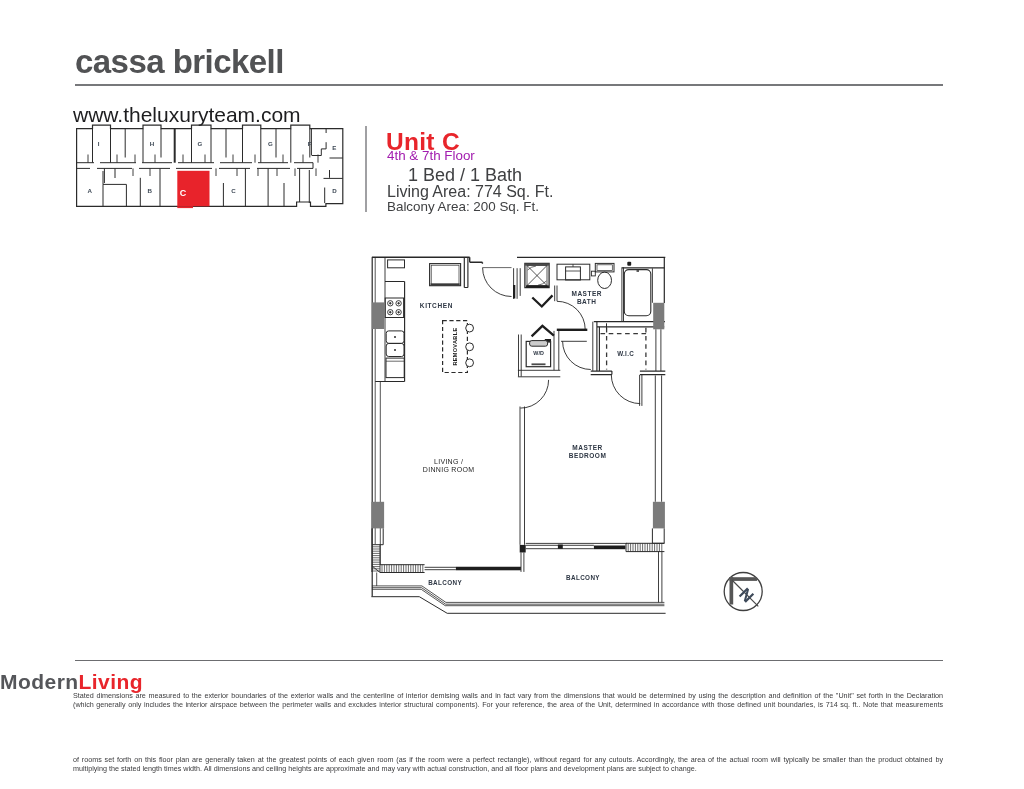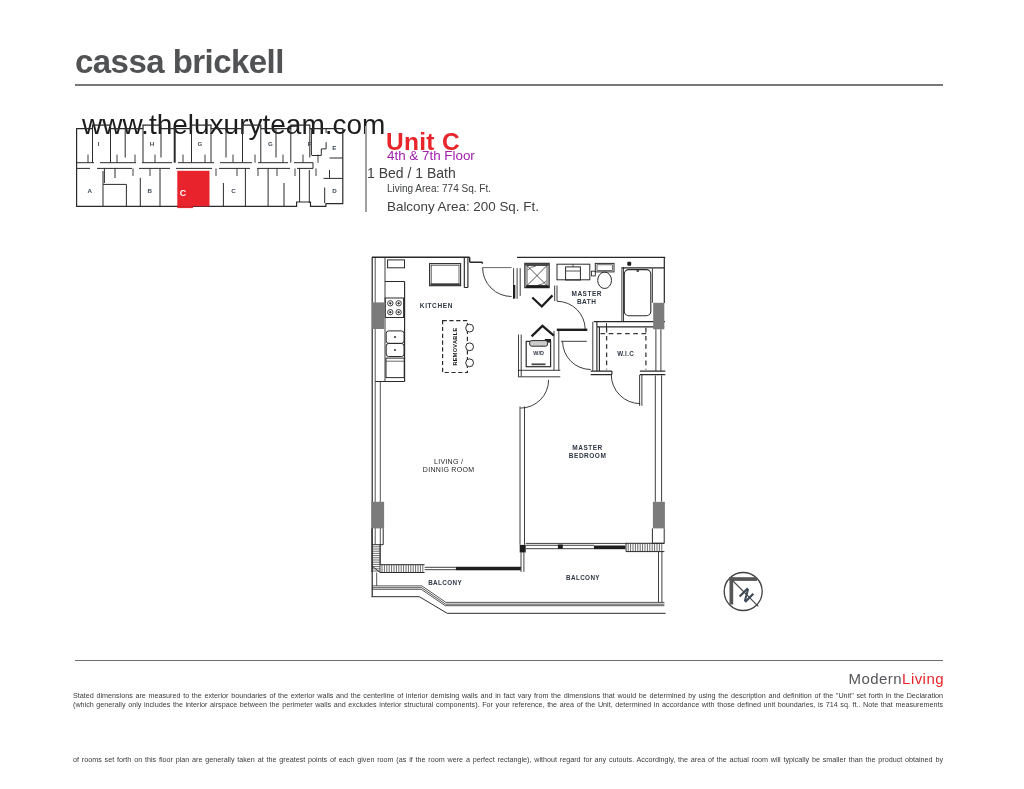--- a/index.html
+++ b/index.html
@@ -8,31 +8,31 @@
   .abs{position:absolute;}
 </style>
 </head>
 <body>
 <div id="page">
 
   <div class="abs" style="left:75px;top:42.5px;font-size:33px;font-weight:bold;color:#515254;letter-spacing:-0.55px;">cassa brickell</div>
 
   <div class="abs" style="left:75px;top:83.5px;width:868px;height:2px;background:#77787b;"></div>
 
-  <div class="abs" style="left:73px;top:109px;font-size:28px;color:#1d1d1f;margin-left:9px;">www.theluxuryteam.com</div>
+  <div class="abs" style="left:73px;top:103px;font-size:21px;color:#1d1d1f;">www.theluxuryteam.com</div>
 
   <div class="abs" style="left:365px;top:126px;width:1.6px;height:86px;background:#a0a0a3;"></div>
 
   <div class="abs" style="left:386px;top:128px;font-size:24.5px;font-weight:bold;color:#e8252b;letter-spacing:0.3px;">Unit C</div>
 
   <div class="abs" style="left:387px;top:148px;font-size:13.4px;color:#a21caf;">4th &amp; 7th Floor</div>
 
-  <div class="abs" style="left:367px;top:164.5px;font-size:14px;color:#3f4042;">1 Bed / 1 Bath</div>
-
-  <div class="abs" style="left:387px;top:183px;font-size:10px;color:#3f4042;">Living Area: 774 Sq. Ft.</div>
+  <div class="abs" style="left:408px;top:164.5px;font-size:18px;color:#3f4042;">1 Bed / 1 Bath</div>
+
+  <div class="abs" style="left:387px;top:183px;font-size:16px;color:#3f4042;">Living Area: 774 Sq. Ft.</div>
 
   <div class="abs" style="left:387px;top:199px;font-size:13.4px;color:#3f4042;">Balcony Area: 200 Sq. Ft.</div>
 
   <svg class="abs" style="left:74px;top:122px;" width="272" height="88" viewBox="74 122 272 88">
     <g fill="none" stroke="#2b2b2b" stroke-width="1.2">
 
       <path d="M76.6,128.7 H92.5 V125.2 H110.5 V128.7 H143 V125.2 H161 V128.7 H191.5 V125.2 H211 V128.7 H242.5 V125.2 H260.8 V128.7 H290.8 V125.2 H309.8 V128.7 H342.8 V203.7 H325.9 V206.3 H310.5 V202 H296.6 V206.4 H76.6 Z"></path>
 
       <path d="M76.6,162.7 H94 M100,162.7 H136 M142,162.7 H172 M178,162.7 H214 M220,162.7 H252 M258,162.7 H288 M294,162.7 H313" stroke-width="1"></path>
 
@@ -318,20 +318,21 @@
       <circle cx="743.2" cy="591.5" r="19" fill="none" stroke="#3f3f3f" stroke-width="1.3"></circle>
       <rect x="729.5" y="577.2" width="27.5" height="3.7" fill="#565656"></rect>
       <rect x="729.5" y="577.2" width="3.7" height="27.3" fill="#565656"></rect>
       <path d="M732,580 L758.3,606.3" stroke="#4a4a4a" stroke-width="1.2"></path>
       <text x="746" y="600.5" font-size="17" font-weight="bold" fill="#3e4a5a" text-anchor="middle" transform="rotate(45 745.5 595.5)">N</text>
     </g>
   </svg>
 
   <div class="abs" style="left:75px;top:659.5px;width:868px;height:1.7px;background:#6c6d70;"></div>
 
-  <div class="abs" style="left:0;top:670px;width:944px;text-align:right;font-size:15px;font-weight:normal;letter-spacing:0.45px;"><span style="color:#55565a;">Modern</span><span style="color:#e8252b;">Living</span></div>
+  <div class="abs" style="left:0;top:670px;width:944px;text-align:left;font-size:21px;font-weight:bold;letter-spacing:0.45px;"><span style="color:#55565a;">Modern</span><span style="color:#e8252b;">Living</span></div>
 
   <div class="abs" style="left:73px;top:691px;width:870px;font-size:7.2px;line-height:9.45px;color:#3a3a3c;">
     <div style="white-space:nowrap;text-align:justify;text-align-last:justify;">Stated dimensions are measured to the exterior boundaries of the exterior walls and the centerline of interior demising walls and in fact vary from the dimensions that would be determined by using the description and definition of the "Unit" set forth in the Declaration</div>
     <div style="white-space:nowrap;text-align:justify;text-align-last:justify;">(which generally only includes the interior airspace between the perimeter walls and excludes interior structural components). For your reference, the area of the Unit, determined in accordance with those defined unit boundaries, is 714 sq. ft.. Note that measurements</div>
     <div style="white-space:nowrap;text-align:justify;text-align-last:justify;margin-top:45px;">of rooms set forth on this floor plan are generally taken at the greatest points of each given room (as if the room were a perfect rectangle), without regard for any cutouts. Accordingly, the area of the actual room will typically be smaller than the product obtained by</div>
+    <div>multiplying the stated length times width. All dimensions and ceiling heights are approximate and may vary with actual construction, and all floor plans and development plans are subject to change.</div>
   </div>
 </div>
 
 </body></html>

